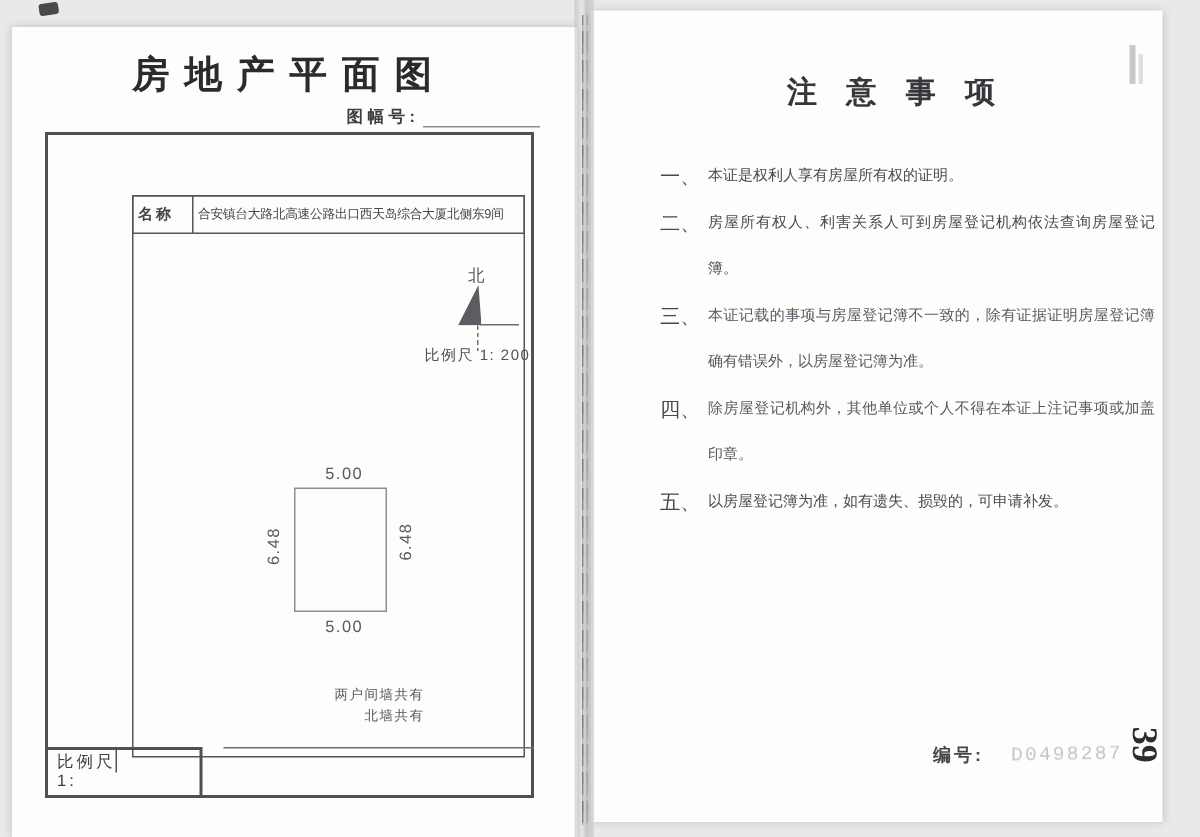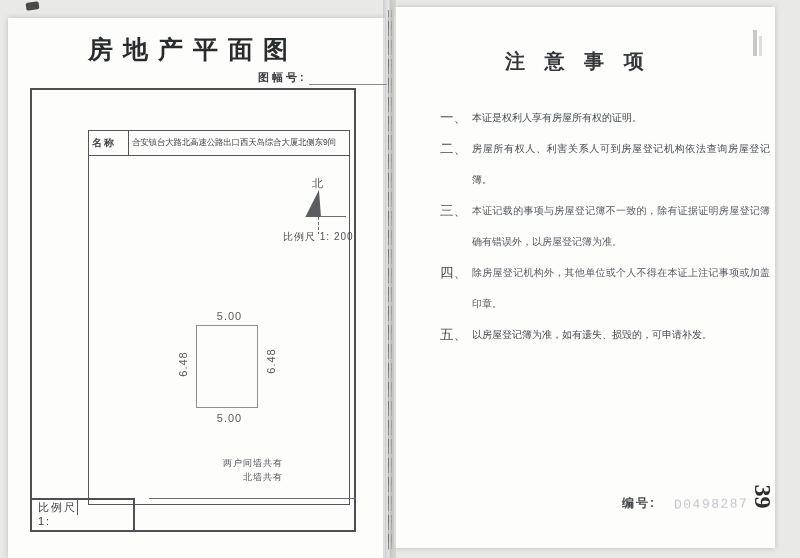--- a/index.html
+++ b/index.html
@@ -28,21 +28,21 @@
 
   .smudge { position:absolute; background:#4a4a4a; border-radius:2px; }
 
   
   #plan-title {
     position:absolute; left:88px; top:33px; width:220px;
     font-size:25px; font-weight:bold; letter-spacing:10px;
     color:#2a2b2d; white-space:nowrap;
   }
   #sheet-no { position:absolute; left:231px; top:70px; display:flex; align-items:flex-end; }
-  #sheet-no .lbl { font-size:11px; font-weight:bold; letter-spacing:3px; color:#3c3e41;margin-left:27px; }
+  #sheet-no .lbl { font-size:11px; font-weight:bold; letter-spacing:3px; color:#3c3e41; }
   #sheet-no .blank { width:78px; border-bottom:1px solid #8b8b8b; height:13px; margin-left:2px; }
 
   #outer-frame {
     position:absolute; left:30px; top:88px; width:326px; height:444px;
     border:2px solid #4f5053;
   }
   #inner-frame {
     position:absolute; left:88px; top:130px; width:262px; height:375px;
     border:1px solid #54555a;
   }
@@ -87,34 +87,34 @@
   #scale-box {
     position:absolute; left:30px; top:498px; width:105px; height:34px;
     border:2px solid #4f5053; display:flex;flex-direction:column;
   }
   #scale-box .cell { display:flex; align-items:center; padding-left:6px; font-size:11px; color:#3e4044; letter-spacing:2px; }
   #scale-box .cell.lbl { width:46px; border-right:1px solid #54555a; }
   #scale-line { position:absolute; left:149px; top:498px; width:207px; height:1px; background:#6d6e72; }
 
   
   #notes-title {
-    position:absolute; left:505px; top:48px; width:185px; 
+    position:absolute; left:505px; top:48px; width:185px; text-align:center;
     font-size:20px; font-weight:bold; letter-spacing:7px; color:#35373a; white-space:nowrap;
   }
   #notice-list { position:absolute; left:440px; top:102px; width:330px; }
   .notice-item { display:flex; }
   .notice-item .num  { width:32px; flex:none; font-size:13.5px; line-height:31px; color:#474b50; }
   .notice-item .text {
     width:315px; font-size:10px; line-height:31px; color:#474b50;
     word-break:break-all; text-align:justify;
   }
   .notice-item:nth-child(3) .text,
   .notice-item:nth-child(4) .text { color:#565b61; }
 
-  #serial-row { position:absolute; left:622px; top:495px; display:flex; align-items:flex-end; }
+  #serial-row { position:absolute; left:622px; top:495px; display:flex; align-items:flex-start; }
   #serial-row .lbl { font-size:12px; font-weight:bold; letter-spacing:2px; color:#45474b; }
   #serial-stamp {
     margin-left:18px; font-size:13px; letter-spacing:1.5px;
     color:#c3c5ca; filter:blur(0.4px); transform:rotate(-1deg);
     font-family:"Liberation Mono", monospace;
   }
   #page-number {
     position:absolute; left:750px; top:483px;
     font-size:24px; font-weight:bold; color:#2c2d2f;
     font-family:"Liberation Serif", serif;

